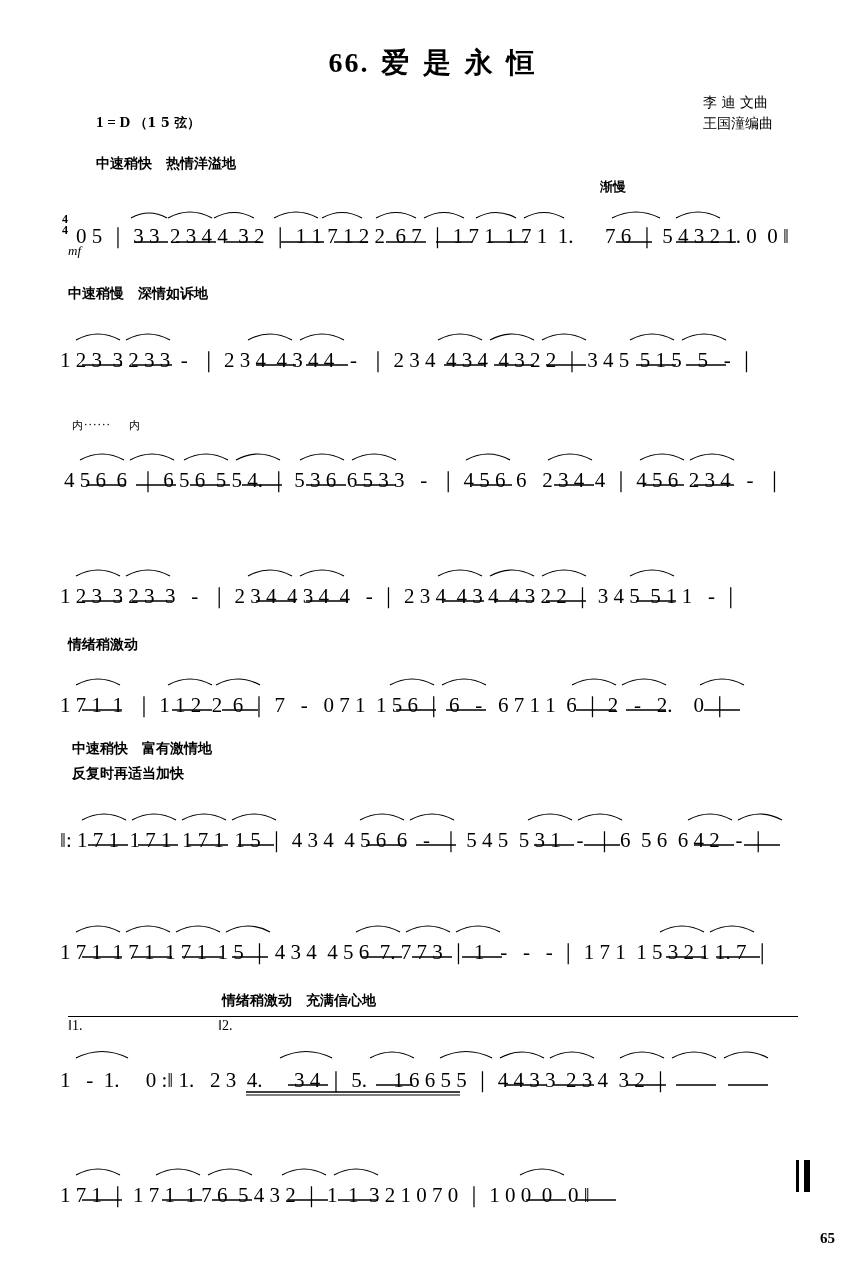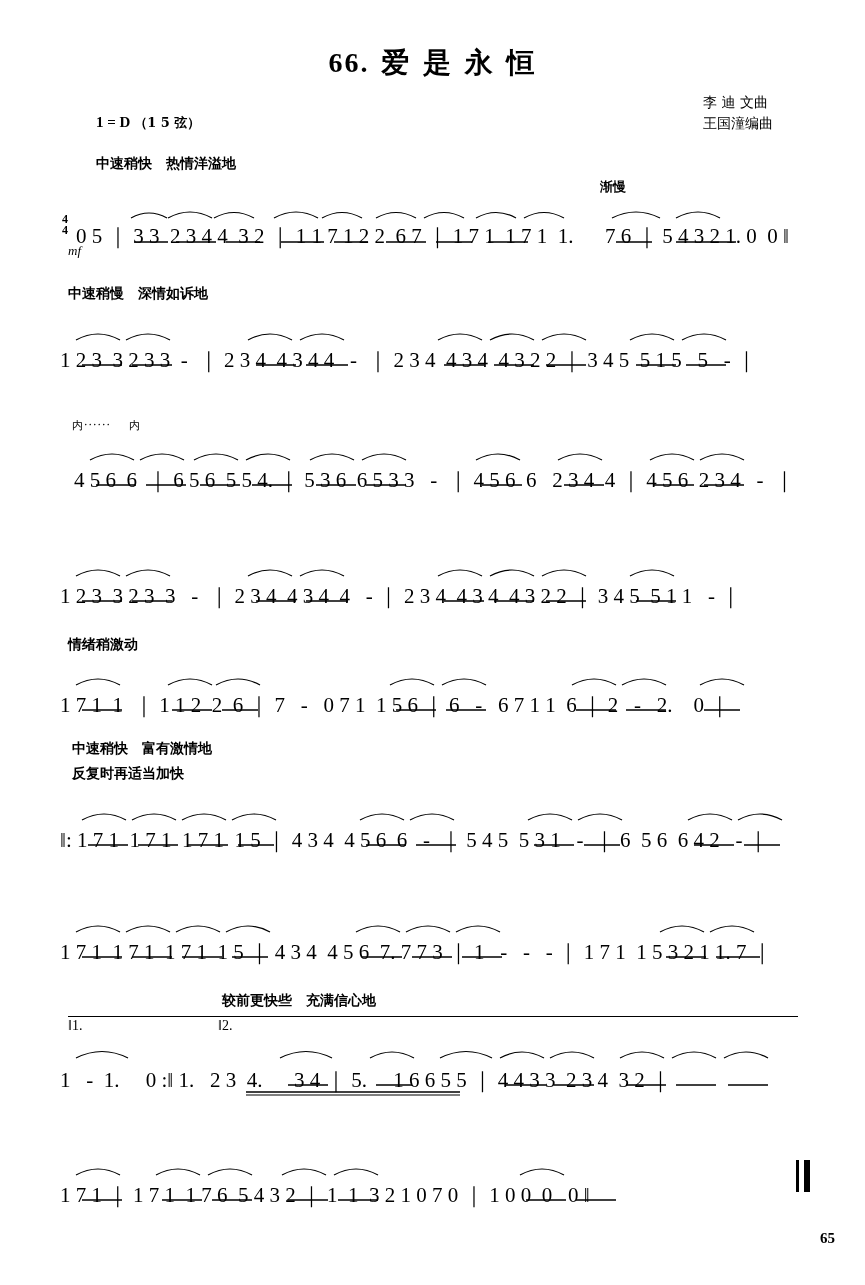--- a/index.html
+++ b/index.html
@@ -200,21 +200,21 @@
       <line x1="384" y1="45" x2="424" y2="45" stroke="#000" stroke-width="1.4"></line>
       <line x1="434" y1="45" x2="474" y2="45" stroke="#000" stroke-width="1.4"></line>
       <line x1="486" y1="45" x2="526" y2="45" stroke="#000" stroke-width="1.4"></line>
       <line x1="576" y1="45" x2="616" y2="45" stroke="#000" stroke-width="1.4"></line>
       <line x1="626" y1="45" x2="666" y2="45" stroke="#000" stroke-width="1.4"></line>
     </svg>
     <div class="notes">1 2 3  3 2 3 3  -  ｜ 2 3 4  4 3 4 4   -  ｜ 2 3 4  4 3 4  4 3 2 2 ｜ 3 4 5  5 1 5   5   - ｜</div>
   </div>
 
   <div class="fingering" style="left:72px; top:418px;">内······    内</div>
-  <div class="line" style="top:440px; left:74px;">
+  <div class="line" style="top:440px; left:64px;">
     <svg class="ovl" width="780" height="60" viewBox="0 0 780 60">
       <path d="M16,20 q22,-12 44,0" stroke="#000" fill="none" stroke-width="1.2"></path>
       <path d="M66,20 q22,-12 44,0" stroke="#000" fill="none" stroke-width="1.2"></path>
       <path d="M120,20 q22,-12 44,0" stroke="#000" fill="none" stroke-width="1.2"></path>
       <path d="M172,20 q22,-12 44,0" stroke="#000" fill="none" stroke-width="1.2"></path>
       <path d="M236,20 q22,-12 44,0" stroke="#000" fill="none" stroke-width="1.2"></path>
       <path d="M288,20 q22,-12 44,0" stroke="#000" fill="none" stroke-width="1.2"></path>
       <path d="M402,20 q22,-12 44,0" stroke="#000" fill="none" stroke-width="1.2"></path>
       <path d="M484,20 q22,-12 44,0" stroke="#000" fill="none" stroke-width="1.2"></path>
       <path d="M576,20 q22,-12 44,0" stroke="#000" fill="none" stroke-width="1.2"></path>
@@ -325,21 +325,21 @@
       <line x1="172" y1="45" x2="208" y2="45" stroke="#000" stroke-width="1.4"></line>
       <line x1="302" y1="45" x2="342" y2="45" stroke="#000" stroke-width="1.4"></line>
       <line x1="352" y1="45" x2="392" y2="45" stroke="#000" stroke-width="1.4"></line>
       <line x1="402" y1="45" x2="442" y2="45" stroke="#000" stroke-width="1.4"></line>
       <line x1="606" y1="45" x2="646" y2="45" stroke="#000" stroke-width="1.4"></line>
       <line x1="656" y1="45" x2="700" y2="45" stroke="#000" stroke-width="1.4"></line>
     </svg>
     <div class="notes">1 7 1  1 7 1  1 7 1  1 5 ｜ 4 3 4  4 5 6  7. 7 7 3 ｜ 1   -   -   - ｜ 1 7 1  1 5 3 2 1 1. 7 ｜</div>
   </div>
 
-  <div class="expr" style="left:222px; top:992px;">较前更快些　充满信心地</div>
+  <div class="expr" style="left:222px; top:992px;">情绪稍激动　充满信心地</div>
 
   <div style="position:absolute; left:68px; top:1018px; font-size:14px; font-family:'Liberation Serif',serif;">‖1.</div>
   <div style="position:absolute; left:218px; top:1018px; font-size:14px; font-family:'Liberation Serif',serif;">‖2.</div>
   <div style="position:absolute; left:68px; top:1016px; width:152px; border-top:1.5px solid #000;"></div>
   <div style="position:absolute; left:218px; top:1016px; width:580px; border-top:1.5px solid #000;"></div>
 
   <div class="line" style="top:1040px; left:60px;">
     <svg class="ovl" width="780" height="60" viewBox="0 0 780 60">
       <path d="M16,18 q26,-13 52,0" stroke="#000" fill="none" stroke-width="1.2"></path>
       <path d="M220,18 q26,-13 52,0" stroke="#000" fill="none" stroke-width="1.2"></path>

